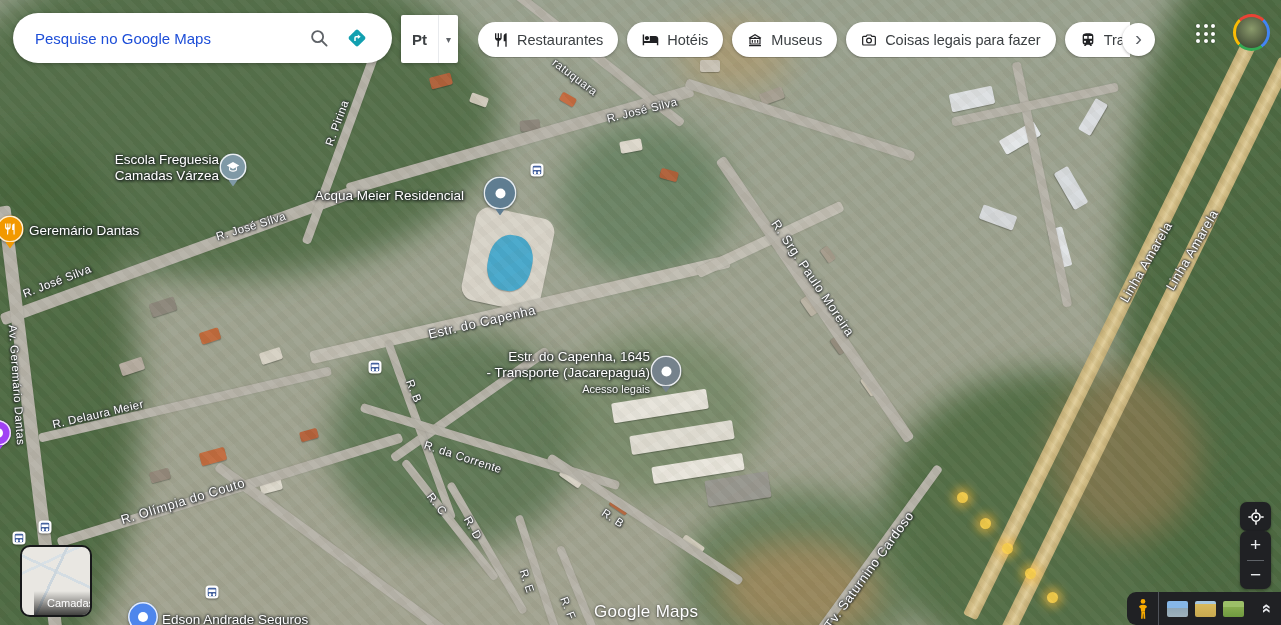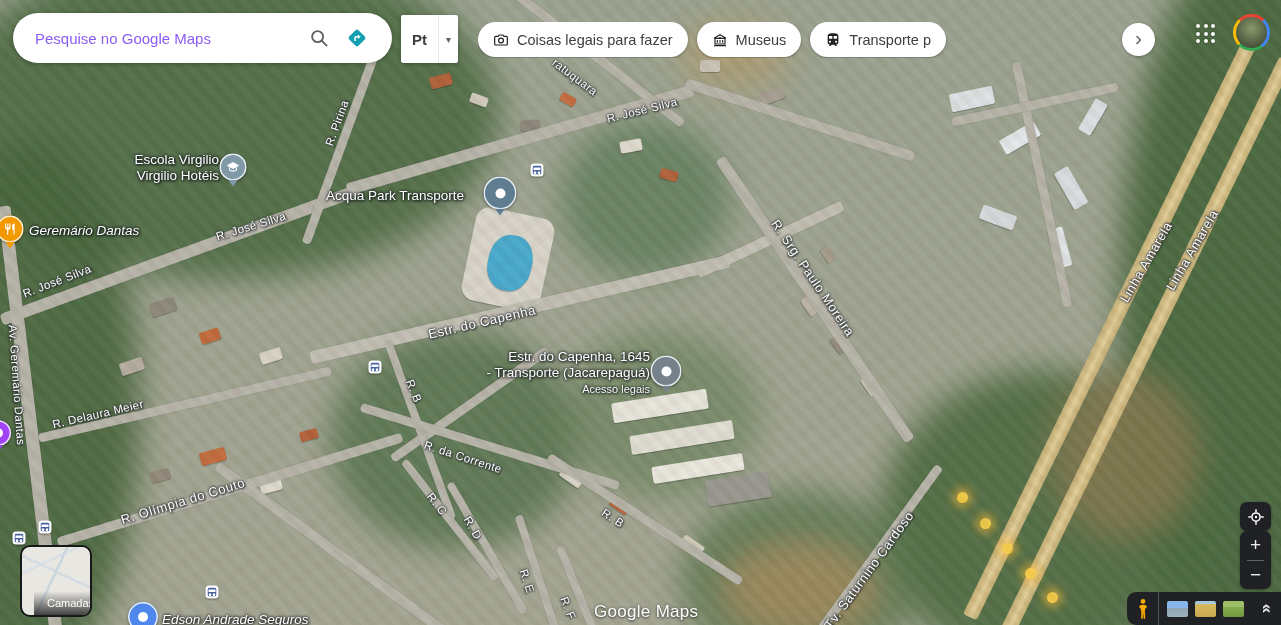--- a/index.html
+++ b/index.html
@@ -20,21 +20,21 @@
         box-shadow:0 0 9px 5px rgba(255,186,50,.55);opacity:.9;}
 
   
   .sl{position:absolute;z-index:6;color:#fff;font-size:11.5px;font-weight:500;letter-spacing:.4px;white-space:nowrap;
       transform:translate(-50%,-50%) rotate(var(--r,0deg));
       text-shadow:0 0 2px #3c4043,0 0 2px #3c4043,0 0 3px #3c4043,1px 1px 2px rgba(0,0,0,.75);}
   .sl.lg{font-size:13px;letter-spacing:.6px;}
   .poi{position:absolute;z-index:7;color:#fff;font-size:13.5px;font-weight:500;line-height:16px;white-space:nowrap;
        text-shadow:0 0 3px rgba(30,35,40,.95),0 0 3px rgba(30,35,40,.9),1px 1px 3px rgba(0,0,0,.85);}
   .poi.r{text-align:right;transform:translate(-100%,-50%);}
-  .poi.l{transform:translate(0,-50%);font-style:italic;}
+  .poi.l{transform:translate(0,-50%);}
   .poi .sub{display:block;font-size:11px;font-weight:400;opacity:.95;}
 
   
   .gpin{position:absolute;z-index:7;transform:translate(-50%,-50%);border-radius:50%;background:currentColor;
         display:flex;align-items:center;justify-content:center;
         box-shadow:0 1px 3px rgba(0,0,0,.45),0 0 0 1.5px rgba(255,255,255,.85) inset;}
   .gpin::after{content:"";position:absolute;left:50%;bottom:-6px;transform:translateX(-50%);
         width:10px;height:7px;background:currentColor;clip-path:polygon(0 0,100% 0,50% 100%);}
   .gpin .wdot{width:10px;height:10px;border-radius:50%;background:#fff;}
   .bus{position:absolute;z-index:6;width:13px;height:13px;border-radius:3.5px;background:#fff;
@@ -42,21 +42,21 @@
   .bus::before{content:"";position:absolute;inset:2px;border-radius:2px;background:
        radial-gradient(circle at 28% 80%,#fff 1px,transparent 1.7px),
        radial-gradient(circle at 72% 80%,#fff 1px,transparent 1.7px),
        linear-gradient(#fff,#fff) 50% 28%/7px 2.5px no-repeat,#46639f;}
   .watermark{position:absolute;z-index:7;color:#fff;font-size:17px;letter-spacing:.3px;
        text-shadow:0 0 3px rgba(70,70,70,.8),0 1px 2px rgba(0,0,0,.5);}
 
   
   .searchbox{position:absolute;z-index:10;left:13px;top:13px;width:379px;height:50px;background:#fff;
        border-radius:25px;box-shadow:0 1px 4px rgba(0,0,0,.3);display:flex;align-items:center;padding:0 16px 0 22px;}
-  .searchbox .ph{flex:1;color:#8b5cf6;font-size:15px;}
+  .searchbox .ph{flex:1;color:#1d4ed8;font-size:15px;}
   .ibtn{display:flex;align-items:center;justify-content:center;width:38px;height:38px;border-radius:50%;cursor:pointer;}
   .ptbtn{position:absolute;z-index:10;left:401px;top:15px;width:57px;height:48px;background:#fff;border-radius:2px;
        box-shadow:0 1px 4px rgba(0,0,0,.3);display:flex;align-items:stretch;justify-content:center;}
   .ptbtn .lab{flex:1;display:flex;align-items:center;justify-content:center;font-size:15px;font-weight:700;color:#3c4043;border-right:1px solid #e8eaed;}
   .ptbtn .car{width:19px;display:flex;align-items:center;justify-content:center;color:#5f6368;font-size:10px;}
   .chips{position:absolute;z-index:9;left:478px;top:22px;width:652px;height:36px;display:flex;gap:9px;overflow:hidden;}
   .chip{flex:0 0 auto;height:35px;background:#fff;border-radius:18px;box-shadow:0 1px 3px rgba(0,0,0,.3);
        display:flex;align-items:center;gap:8px;padding:0 15px;font-size:14.5px;color:#3c4043;cursor:pointer;white-space:nowrap;}
   .chip svg{flex:0 0 auto;}
   .nextbtn{position:absolute;z-index:10;left:1122px;top:23px;width:33px;height:33px;border-radius:50%;background:#fff;
@@ -203,41 +203,41 @@
     <span class="sl lg" style="left:1146px;top:262px;--r:-60deg">Linha Amarela</span>
     <span class="sl lg" style="left:1192px;top:250px;--r:-60deg">Linha Amarela</span>
 
     <div class="bus" style="left:537px;top:170px;"></div>
     <div class="bus" style="left:375px;top:367px;"></div>
     <div class="bus" style="left:45px;top:527px;"></div>
     <div class="bus" style="left:19px;top:538px;"></div>
     <div class="bus" style="left:212px;top:592px;"></div>
 
     <div class="poi r" style="left:219px;top:168px;">
-      <span>Escola Virgilio</span><br>
-      <span>Virgilio Hotéis</span>
+      <span>Escola Freguesia</span><br>
+      <span>Camadas Várzea</span>
     </div>
     <div class="gpin" style="left:233px;top:167px;width:27px;height:27px;color:var(--pin-school);">
       <svg width="15" height="15" viewBox="0 0 24 24">
           <path d="M12 4L2 9.5 12 15l10-5.5L12 4z" fill="#fff"></path>
           <path d="M6.5 12.2V16c0 1.2 2.5 2.6 5.5 2.6s5.5-1.4 5.5-2.6v-3.8" stroke="#fff" stroke-width="1.7" fill="none"></path>
         </svg>
     </div>
 
     <div class="poi l" style="left:29px;top:231px;">
       <span>Geremário Dantas</span>
     </div>
     <div class="gpin" style="left:10px;top:229px;width:27px;height:27px;color:var(--pin-restaurant);">
       <svg width="13" height="13" viewBox="0 0 24 24">
           <path fill="#fff" d="M11 9H9V2H7v7H5V2H3v7c0 2.1 1.7 3.8 3.8 4L6.5 22h2l.7-9C11.3 12.8 13 11.1 13 9V2h-2v7zm5-3v8h2.5v8h2V2c-2.8 0-4.5 2.2-4.5 4z"></path>
         </svg>
     </div>
 
     <div class="poi r" style="left:464px;top:196px;">
-      <span>Acqua Park Transporte</span>
+      <span>Acqua Meier Residencial</span>
     </div>
     <div class="gpin" style="left:500px;top:193px;width:33px;height:33px;color:var(--pin-slate);">
       <span class="wdot"></span>
     </div>
 
     <div class="poi r" style="left:650px;top:373px;">
       <span>Estr. do Capenha, 1645</span><br>
       <span>- Transporte (Jacarepaguá)</span>
       <span class="sub">Acesso legais</span>
     </div>
@@ -277,31 +277,43 @@
   </div>
 
   <div class="ptbtn">
     <span class="lab">Pt</span>
     <span class="car">▾</span>
   </div>
 
   <div class="chips">
     <div class="chip">
       <svg width="16" height="16" viewBox="0 0 24 24">
-          <path fill="none" stroke="#202124" stroke-width="1.8" d="M9.2 4.5h5.6l1.5 2H20a1.5 1.5 0 011.5 1.5v10A1.5 1.5 0 0120 19.5H4A1.5 1.5 0 012.5 18V8A1.5 1.5 0 014 6.5h3.7l1.5-2z"></path>
-          <circle cx="12" cy="12.7" r="3.6" fill="none" stroke="#202124" stroke-width="1.8"></circle>
-        </svg>
-      <span>Coisas legais para fazer</span>
+          <path fill="#202124" d="M11 9H9V2H7v7H5V2H3v7c0 2.1 1.7 3.8 3.8 4L6.5 22h2l.7-9C11.3 12.8 13 11.1 13 9V2h-2v7zm5-3v8h2.5v8h2V2c-2.8 0-4.5 2.2-4.5 4z"></path>
+        </svg>
+      <span>Restaurantes</span>
+    </div>
+    <div class="chip">
+      <svg width="17" height="17" viewBox="0 0 24 24">
+          <path fill="#202124" d="M7 13c1.7 0 3-1.3 3-3S8.7 7 7 7s-3 1.3-3 3 1.3 3 3 3zm12-6h-8v7H3V5H1v15h2v-3h18v3h2v-9c0-2.2-1.8-4-4-4z"></path>
+        </svg>
+      <span>Hotéis</span>
     </div>
     <div class="chip">
       <svg width="16" height="16" viewBox="0 0 24 24">
           <path fill="none" stroke="#202124" stroke-width="1.7" d="M3 9.5L12 4l9 5.5M4.5 9.5h15V18h-15zM21 20.5H3M8 12v4m4-4v4m4-4v4"></path>
           <path fill="#202124" d="M12 7.2l1.6 1.3-1.6 1.3-1.6-1.3z"></path>
         </svg>
       <span>Museus</span>
+    </div>
+    <div class="chip">
+      <svg width="16" height="16" viewBox="0 0 24 24">
+          <path fill="none" stroke="#202124" stroke-width="1.8" d="M9.2 4.5h5.6l1.5 2H20a1.5 1.5 0 011.5 1.5v10A1.5 1.5 0 0120 19.5H4A1.5 1.5 0 012.5 18V8A1.5 1.5 0 014 6.5h3.7l1.5-2z"></path>
+          <circle cx="12" cy="12.7" r="3.6" fill="none" stroke="#202124" stroke-width="1.8"></circle>
+        </svg>
+      <span>Coisas legais para fazer</span>
     </div>
     <div class="chip">
       <svg width="16" height="16" viewBox="0 0 24 24">
           <path fill="#202124" d="M12 2c-4 0-8 .5-8 4v9.5C4 17.4 5.6 19 7.5 19L6 20.5v.5h2.2l2-2h3.6l2 2H18v-.5L16.5 19c1.9 0 3.5-1.6 3.5-3.5V6c0-3.5-4-4-8-4zM7.5 16c-.8 0-1.5-.7-1.5-1.5S6.7 13 7.5 13s1.5.7 1.5 1.5S8.3 16 7.5 16zm3.5-6H6V6h5v4zm2 0V6h5v4h-5zm3.5 6c-.8 0-1.5-.7-1.5-1.5s.7-1.5 1.5-1.5 1.5.7 1.5 1.5-.7 1.5-1.5 1.5z"></path>
         </svg>
       <span>Transporte p</span>
     </div>
   </div>
   <div class="nextbtn">
     <span>›</span>

